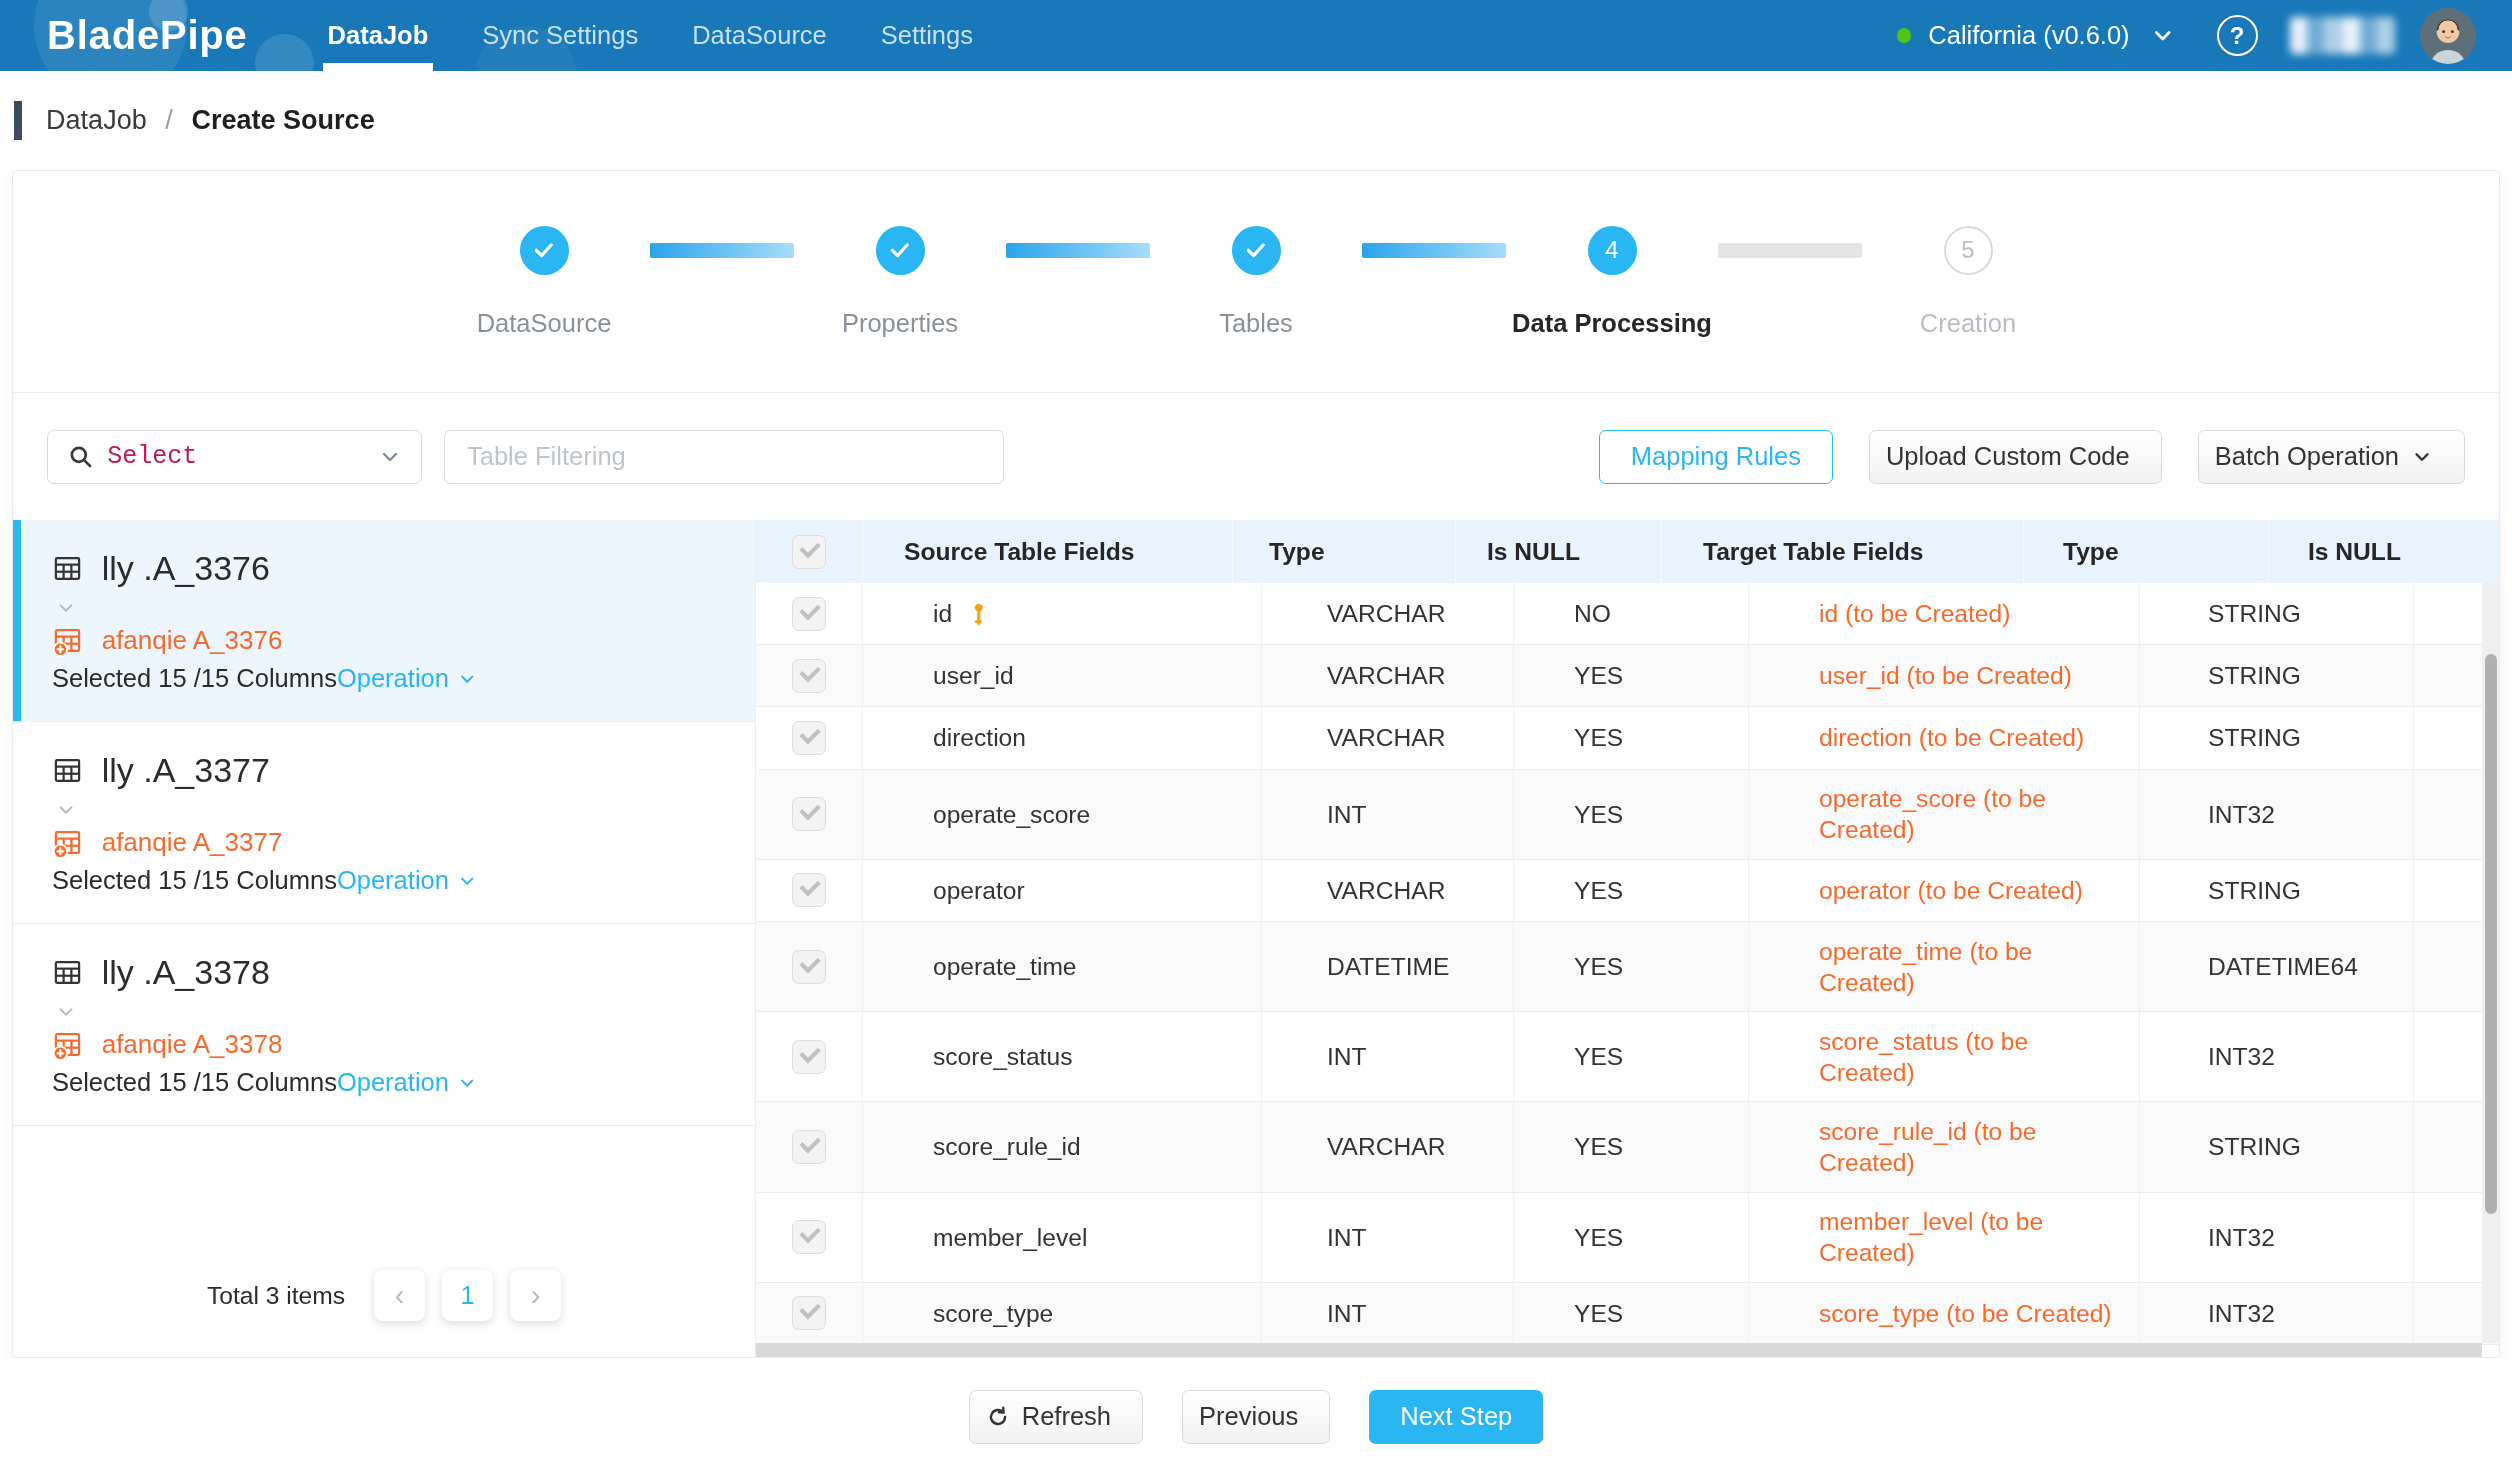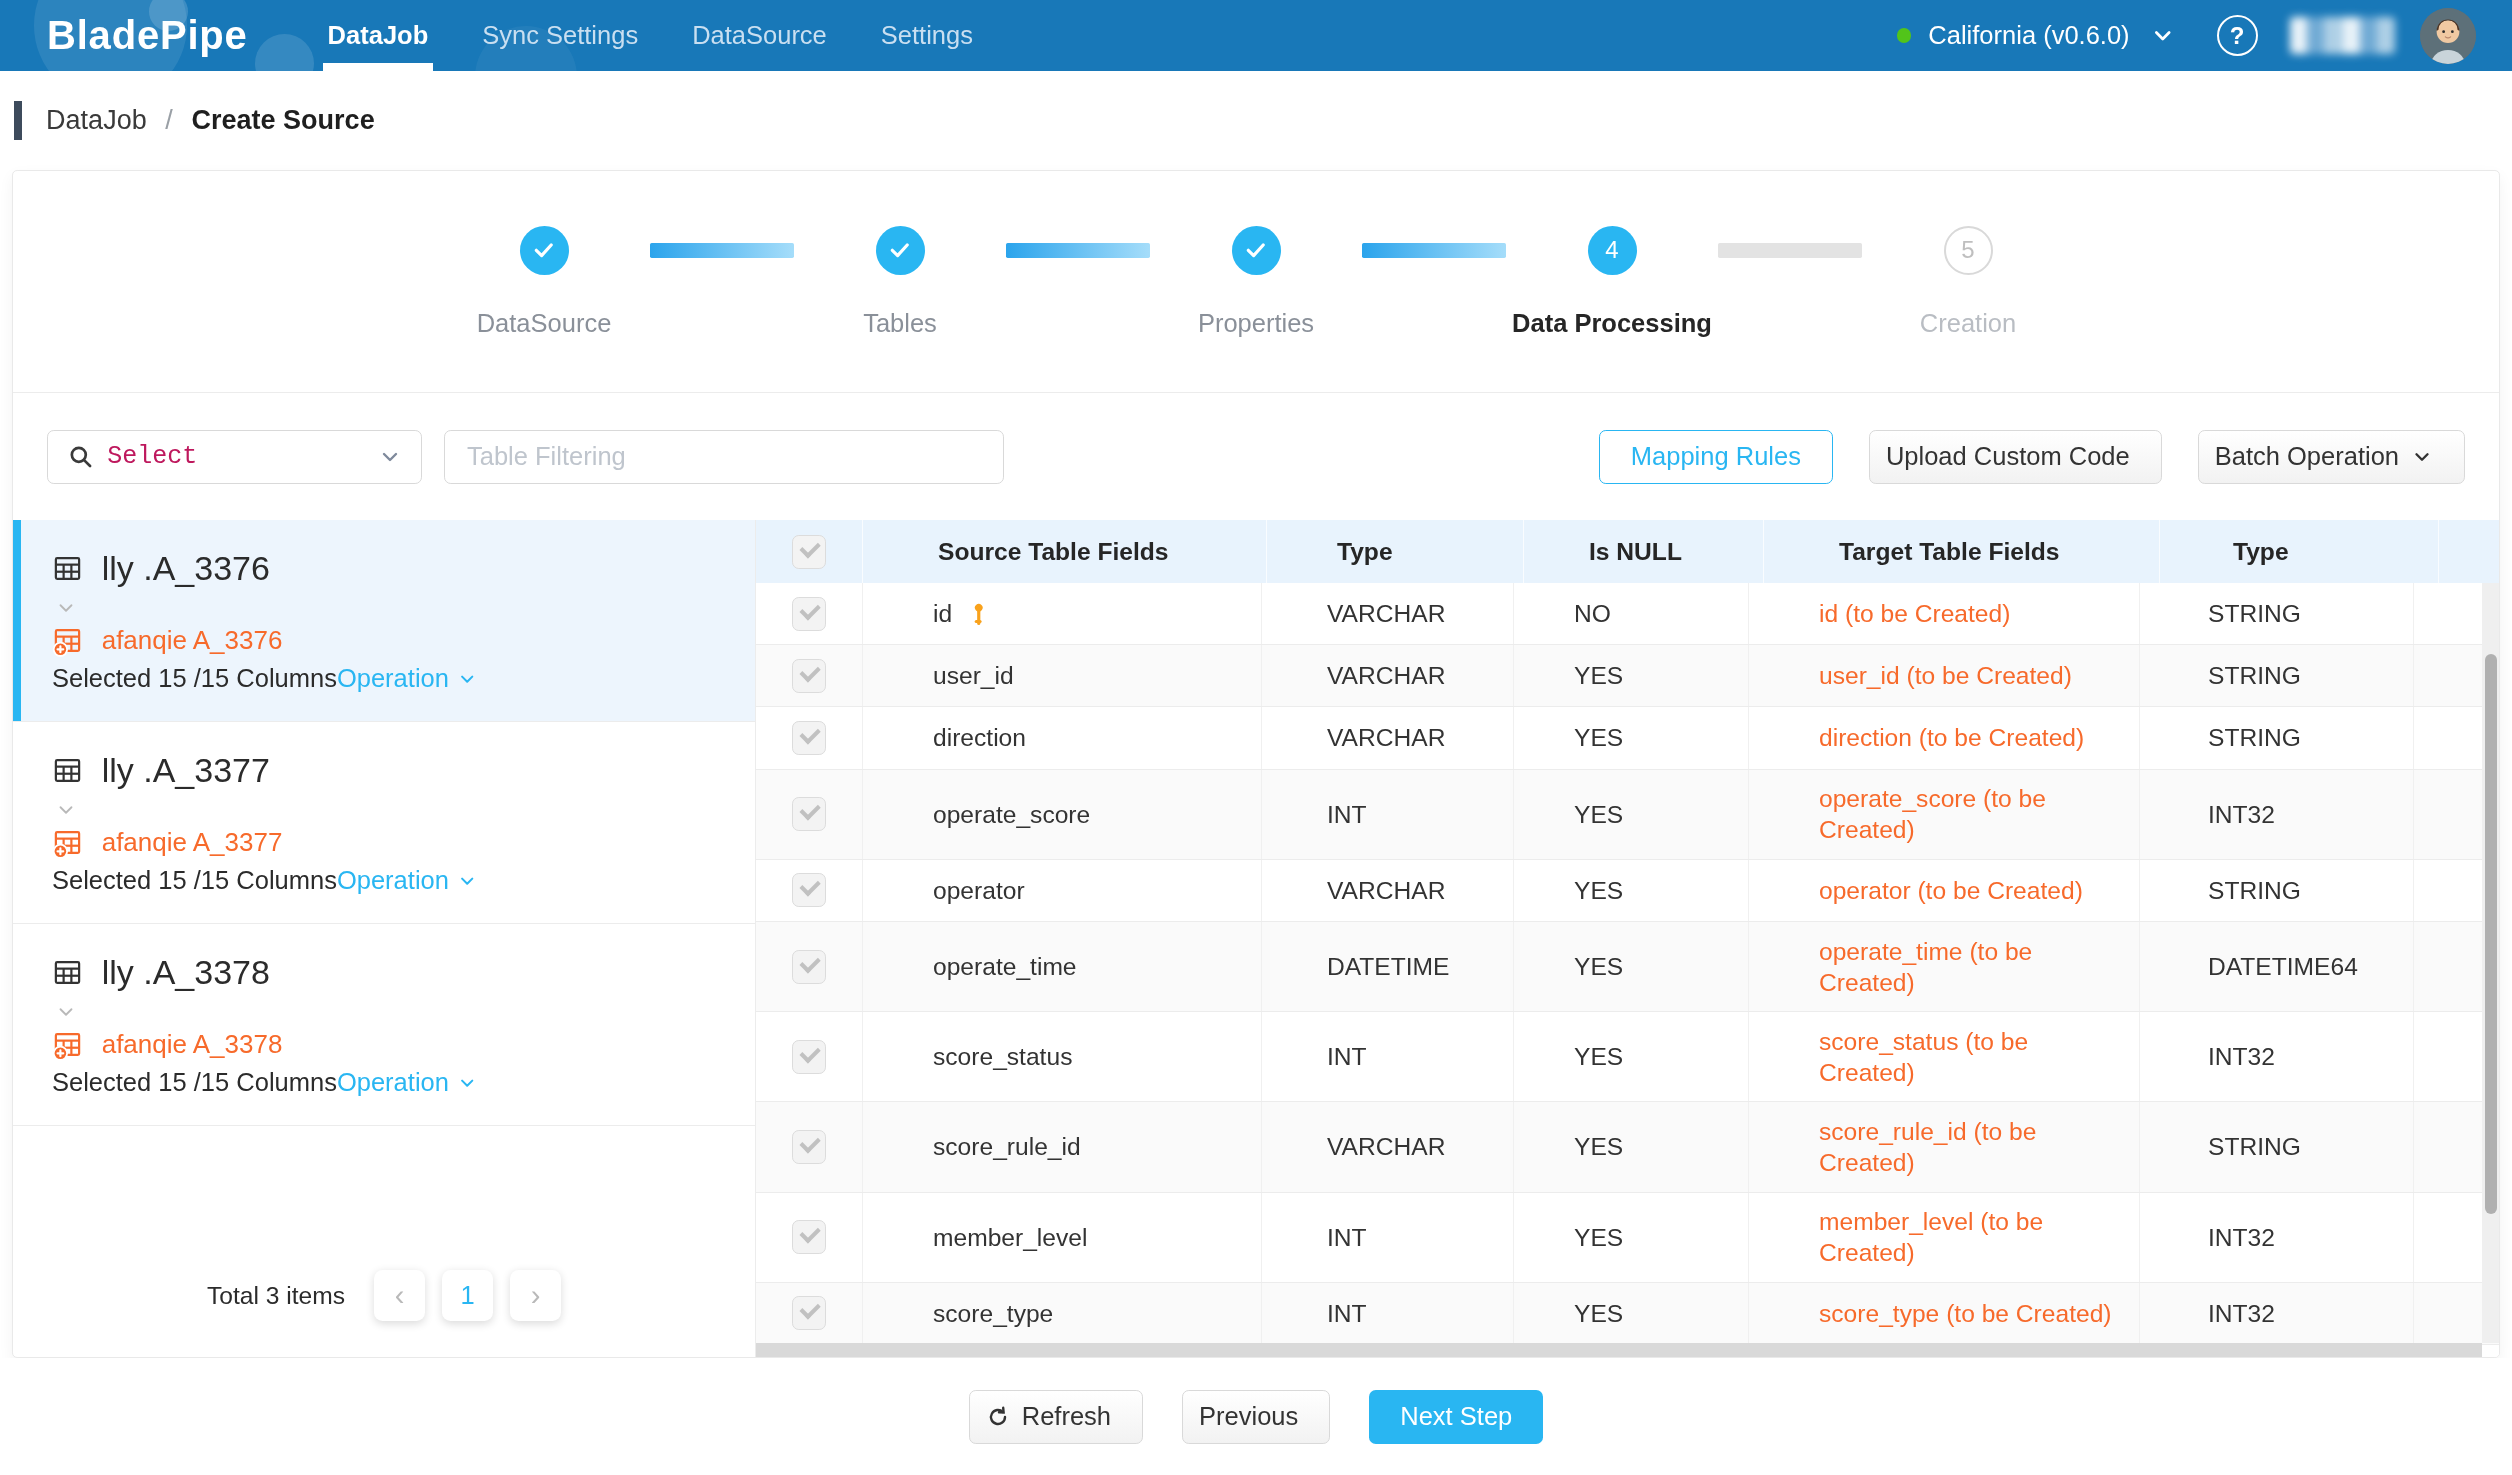--- a/index.html
+++ b/index.html
@@ -88,21 +88,21 @@
   .op-link { color:#29b6f2; cursor:pointer; display:inline-flex; align-items:center; font-size:25.5px; }
   .op-link svg { margin-left:8.5px; }
   .panel-footer { margin-top:auto; display:flex; align-items:center; justify-content:center; gap:17px; padding:25.5px 0 36px; }
   .pg-total { font-size:24.6px; color:#2b2b2b; margin-right:12px; }
   .pg-btn { width:51px; height:51px; border-radius:8.5px; background:#fff; box-shadow:0 2.5px 8.5px rgba(0,0,0,.14);
             display:flex; align-items:center; justify-content:center; font-size:29px; color:#b9b9b9; cursor:pointer; }
   .pg-btn.current { color:#29b6f2; font-size:25.5px; }
 
   
   .tbl { flex:1; position:relative; display:flex; flex-direction:column; overflow:hidden; background:#fff; }
-  .tbl-header { display:flex; background:#e8f3fd; height:63px; min-height:63px; align-items:flex-end;gap:34px; }
+  .tbl-header { display:flex; background:#e8f3fd; height:63px; min-height:63px; align-items:flex-end; }
   .hcell { font-weight:bold; font-size:24.6px; color:#262626; height:100%; display:flex; align-items:center; border-right:1.7px solid rgba(255,255,255,.75); }
   .tbl-body { flex:1; overflow:hidden; }
   .trow { display:flex; align-items:stretch; border-bottom:1.7px solid #ececec; background:#fff;gap:29px; }
   .trow:nth-child(even) { background:#fafafa; }
   .cell { font-size:24.6px; color:#333; display:flex; align-items:center; padding-top:13.6px; padding-bottom:13.6px;
           line-height:31px; border-right:1.7px solid #f0f0f0; min-height:59px; }
   .c-check { width:107px; min-width:107px; justify-content:center; }
   .c-source { width:370px; min-width:370px; padding-left:41px; padding-right:17px; }
   .c-type1 { width:223px; min-width:223px; padding-left:36px; }
   .c-null1 { width:206px; min-width:206px; padding-left:31px; }
@@ -196,33 +196,33 @@
         </div>
         <div class="step done">
           <div class="connector"></div>
           <div class="node">
             <div class="circle">
               <svg width="25.5" height="25.5" viewBox="0 0 24 24" fill="none" stroke="#fff" stroke-width="3" stroke-linecap="round" stroke-linejoin="round">
                 <polyline points="5,12.5 10,17.5 19,7.5"></polyline>
               </svg>
 
             </div>
-            <div class="step-label">Tables</div>
+            <div class="step-label">Properties</div>
           </div>
         </div>
         <div class="step done">
           <div class="connector"></div>
           <div class="node">
             <div class="circle">
               <svg width="25.5" height="25.5" viewBox="0 0 24 24" fill="none" stroke="#fff" stroke-width="3" stroke-linecap="round" stroke-linejoin="round">
                 <polyline points="5,12.5 10,17.5 19,7.5"></polyline>
               </svg>
 
             </div>
-            <div class="step-label">Properties</div>
+            <div class="step-label">Tables</div>
           </div>
         </div>
         <div class="step active">
           <div class="connector"></div>
           <div class="node">
             <div class="circle">
 
               <span>4</span>
             </div>
             <div class="step-label">Data Processing</div>

